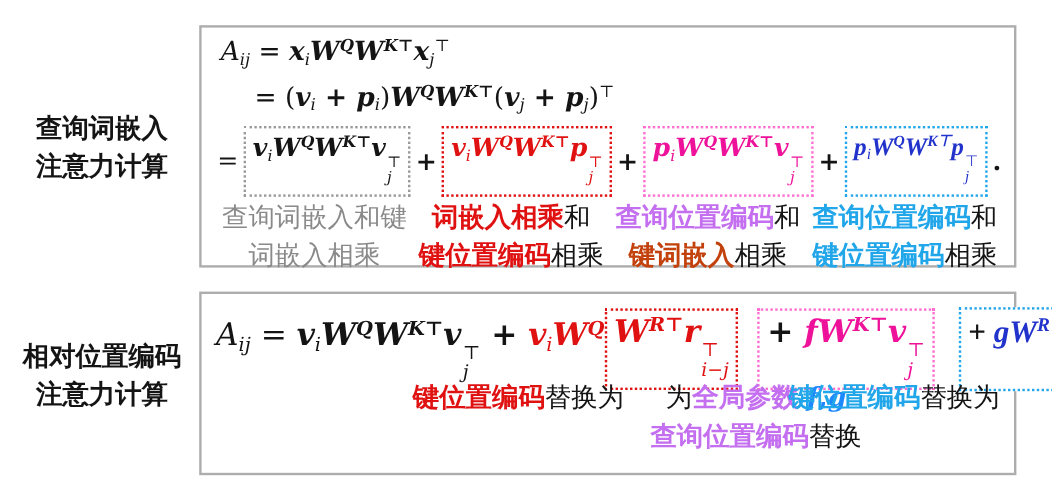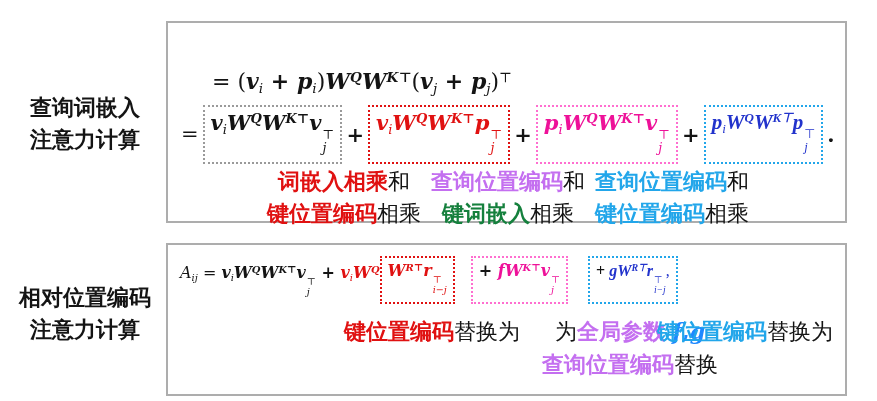--- a/index.html
+++ b/index.html
@@ -14,21 +14,21 @@
   #panel-abs{top:21px;height:202px;}
   #panel-rel{top:243px;height:153px;}
   .frow{position:absolute;white-space:nowrap;}
   .math{font-size:22px;}
   #r1{left:16px;top:7px;}
   #r2{left:44px;top:45px;}
   #r3{left:13px;top:82px;display:flex;align-items:center;gap:4px;}
   #r3 .math{font-size:21px;}
   #r4{left:4px;top:143px;display:flex;gap:10px;width:672px;justify-content:center;}
   #r5{left:12px;top:11px;display:flex;align-items:center;}
-  #r5 .math{font-size:16px;}
+  #r5 .math{font-size:26px;}
   .tbox{display:inline-block;border-width:2px;border-style:dotted;padding:3px 6px 7px 6px;background:#ffffff;}
   .b-gray{border-color:#9a9a9a;}
   .b-red{border-color:#e01111;}
   .b-pink{border-color:#ff6ed0;}
   .b-blue{border-color:#22a6ea;font-family:Liberation Serif, serif;}
   .lab{text-align:center;font-size:19px;line-height:1.45;white-space:nowrap;}
   .blab{position:absolute;text-align:center;font-size:19px;line-height:1.5;white-space:nowrap;}
   #bl1{left:158px;top:70px;width:212px;}
   #bl2{left:372px;top:70px;width:180px;}
   #bl3{left:478px;top:70px;width:198px;}
@@ -50,20 +50,23 @@
 <body>
 
 <div class="canvas">
 
   <div class="side-label" id="side-abs">
     <div>查询词嵌入</div>
     <div>注意力计算</div>
   </div>
 
   <div class="panel" id="panel-abs">
+    <div class="frow" id="r1">
+      <span class="math"><span class="mit">A</span><span class="msub">ij</span><span class="mop"> = </span><span class="mit mb">x</span><span class="msub">i</span><span class="mit mb">W</span><span class="msup mb">Q</span><span class="mit mb">W</span><span class="msup mb">K⊤</span><span class="mit mb">x</span><span class="msub">j</span><span class="msup">⊤</span></span>
+    </div>
     <div class="frow" id="r2">
       <span class="math"><span class="mop">= (</span><span class="mit mb">v</span><span class="msub">i</span><span class="mop mb"> + </span><span class="mit mb">p</span><span class="msub">i</span><span class="mop">)</span><span class="mit mb">W</span><span class="msup mb">Q</span><span class="mit mb">W</span><span class="msup mb">K⊤</span><span class="mop">(</span><span class="mit mb">v</span><span class="msub">j</span><span class="mop mb"> + </span><span class="mit mb">p</span><span class="msub">j</span><span class="mop">)</span><span class="msup">⊤</span></span>
     </div>
     <div class="frow" id="r3">
       <span class="math"><span class="mop">=</span></span>
       <span class="tbox b-gray">
         <span class="math"><span class="mit mb">v</span><span class="msub">i</span><span class="mit mb">W</span><span class="msup mb">Q</span><span class="mit mb">W</span><span class="msup mb">K⊤</span><span class="mit mb">v</span><span class="stk">
               <span class="stk-t">⊤</span>
               <span class="stk-b">j</span>
             </span></span>
@@ -86,26 +89,30 @@
       <span class="tbox b-blue">
         <span class="math"><span class="mit mb" style="color: rgb(34, 51, 204);">p</span><span class="msub" style="color: rgb(34, 51, 204);">i</span><span class="mit mb" style="color: rgb(34, 51, 204);">W</span><span class="msup mb" style="color: rgb(34, 51, 204);">Q</span><span class="mit mb" style="color: rgb(34, 51, 204);">W</span><span class="msup mb" style="color: rgb(34, 51, 204);">K⊤</span><span class="mit mb" style="color: rgb(34, 51, 204);">p</span><span class="stk" style="color: rgb(34, 51, 204);">
               <span class="stk-t">⊤</span>
               <span class="stk-b">j</span>
             </span></span>
       </span>
       <span class="math"><span class="mop mb">.</span></span>
     </div>
     <div class="frow" id="r4">
       <div class="lab">
+        <div class="math"><span class="mup" style="color: rgb(138, 138, 138);">查询词嵌入和键</span></div>
+        <div class="math"><span class="mup" style="color: rgb(138, 138, 138);">词嵌入相乘</span></div>
+      </div>
+      <div class="lab">
         <div class="math"><span class="mup mb" style="color: rgb(224, 17, 17);">词嵌入相乘</span><span class="mup">和</span></div>
         <div class="math"><span class="mup mb" style="color: rgb(224, 17, 17);">键位置编码</span><span class="mup">相乘</span></div>
       </div>
       <div class="lab">
         <div class="math"><span class="mup mb" style="color: rgb(196, 111, 240);">查询位置编码</span><span class="mup">和</span></div>
-        <div class="math"><span class="mup mb" style="color: #15803d;">键词嵌入</span><span class="mup">相乘</span></div>
+        <div class="math"><span class="mup mb" style="color: #c2410c;">键词嵌入</span><span class="mup">相乘</span></div>
       </div>
       <div class="lab">
         <div class="math"><span class="mup mb" style="color: rgb(34, 166, 234);">查询位置编码</span><span class="mup">和</span></div>
         <div class="math"><span class="mup mb" style="color: rgb(34, 166, 234);">键位置编码</span><span class="mup">相乘</span></div>
       </div>
     </div>
   </div>
 
   <div class="side-label" id="side-rel">
     <div>相对位置编码</div>

